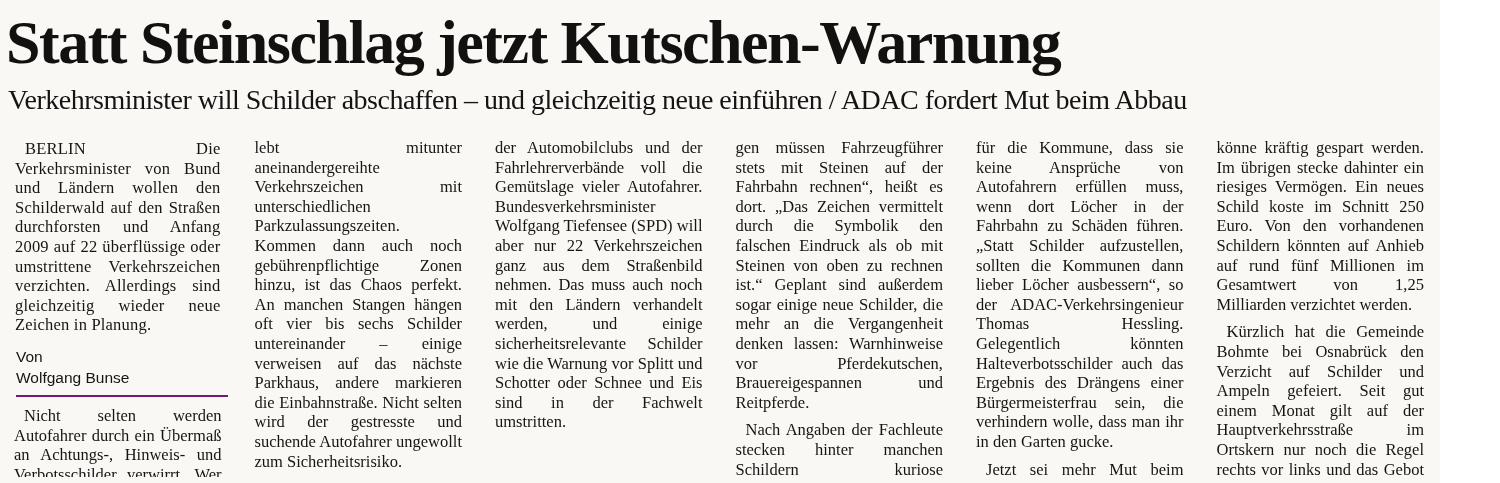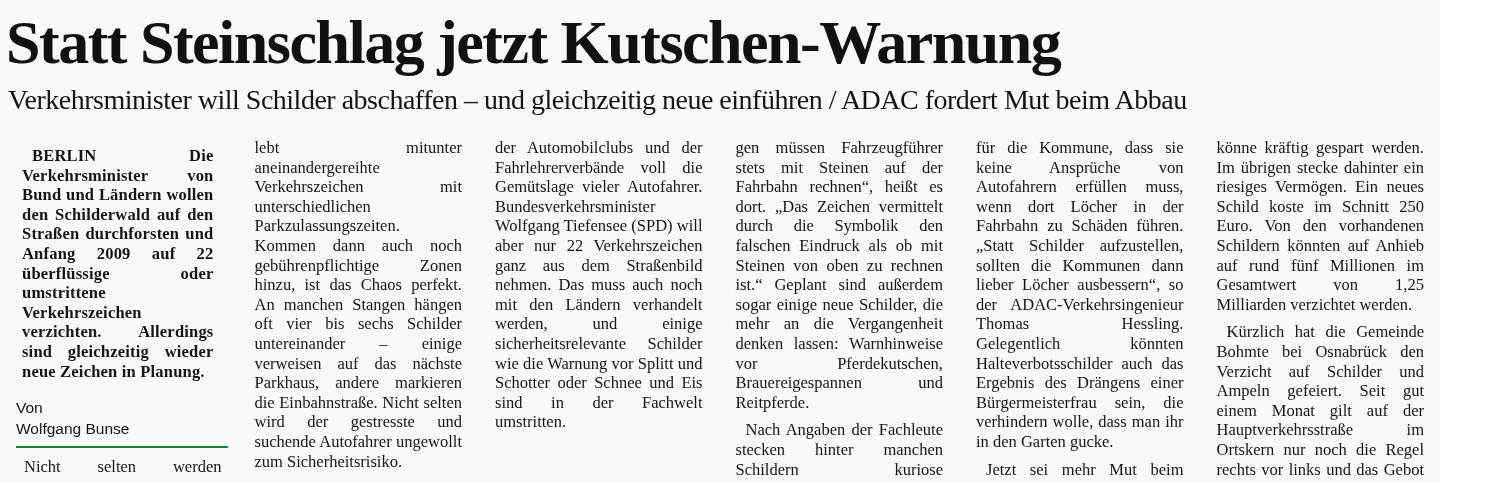--- a/index.html
+++ b/index.html
@@ -45,32 +45,32 @@
     overflow: hidden;
     font-size: 16.5px;
     line-height: 19.6px;
     text-align: justify;
     hyphens: auto;
     -webkit-hyphens: auto;
   }
   .para { margin: 8px; }
   .para.indent { text-indent: 10px; }
   .lead {
-    margin: 16px;
-    font-weight: 700;
+    margin: 9px;
+    font-weight: 400;
     text-indent: 10px;
     letter-spacing: 0.2px;
   }
   .byline {
     font-family: "Liberation Sans", sans-serif;
     font-size: 15.5px;
     line-height: 21px;
     margin: 11px 2px 9px 10px;
     padding-bottom: 7px;
-    border-bottom: 2px solid #15803d;
+    border-bottom: 2px solid #701a75;
     text-align: left;
   }
 </style>
 </head>
 <body>
 
 <div class="page">
 
   <h1 class="headline">Statt Steinschlag jetzt Kutschen-Warnung</h1>
 

